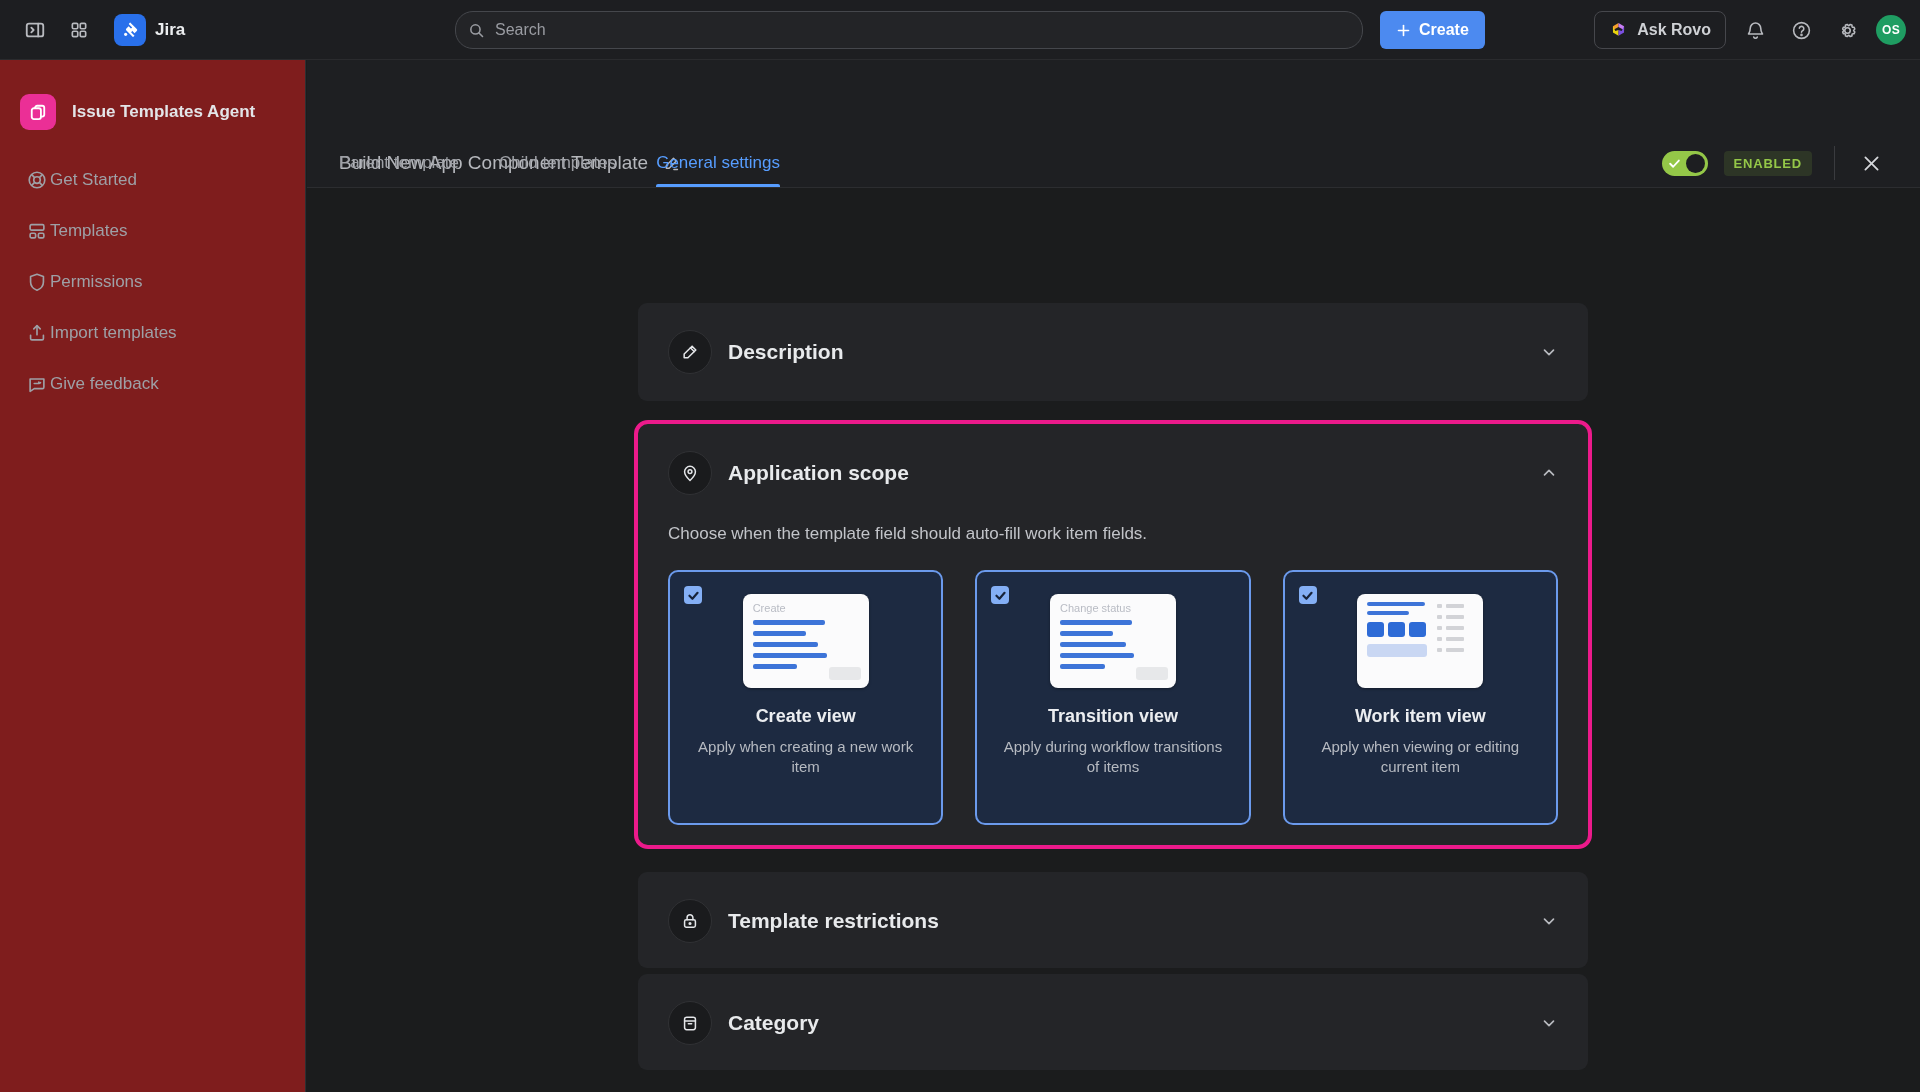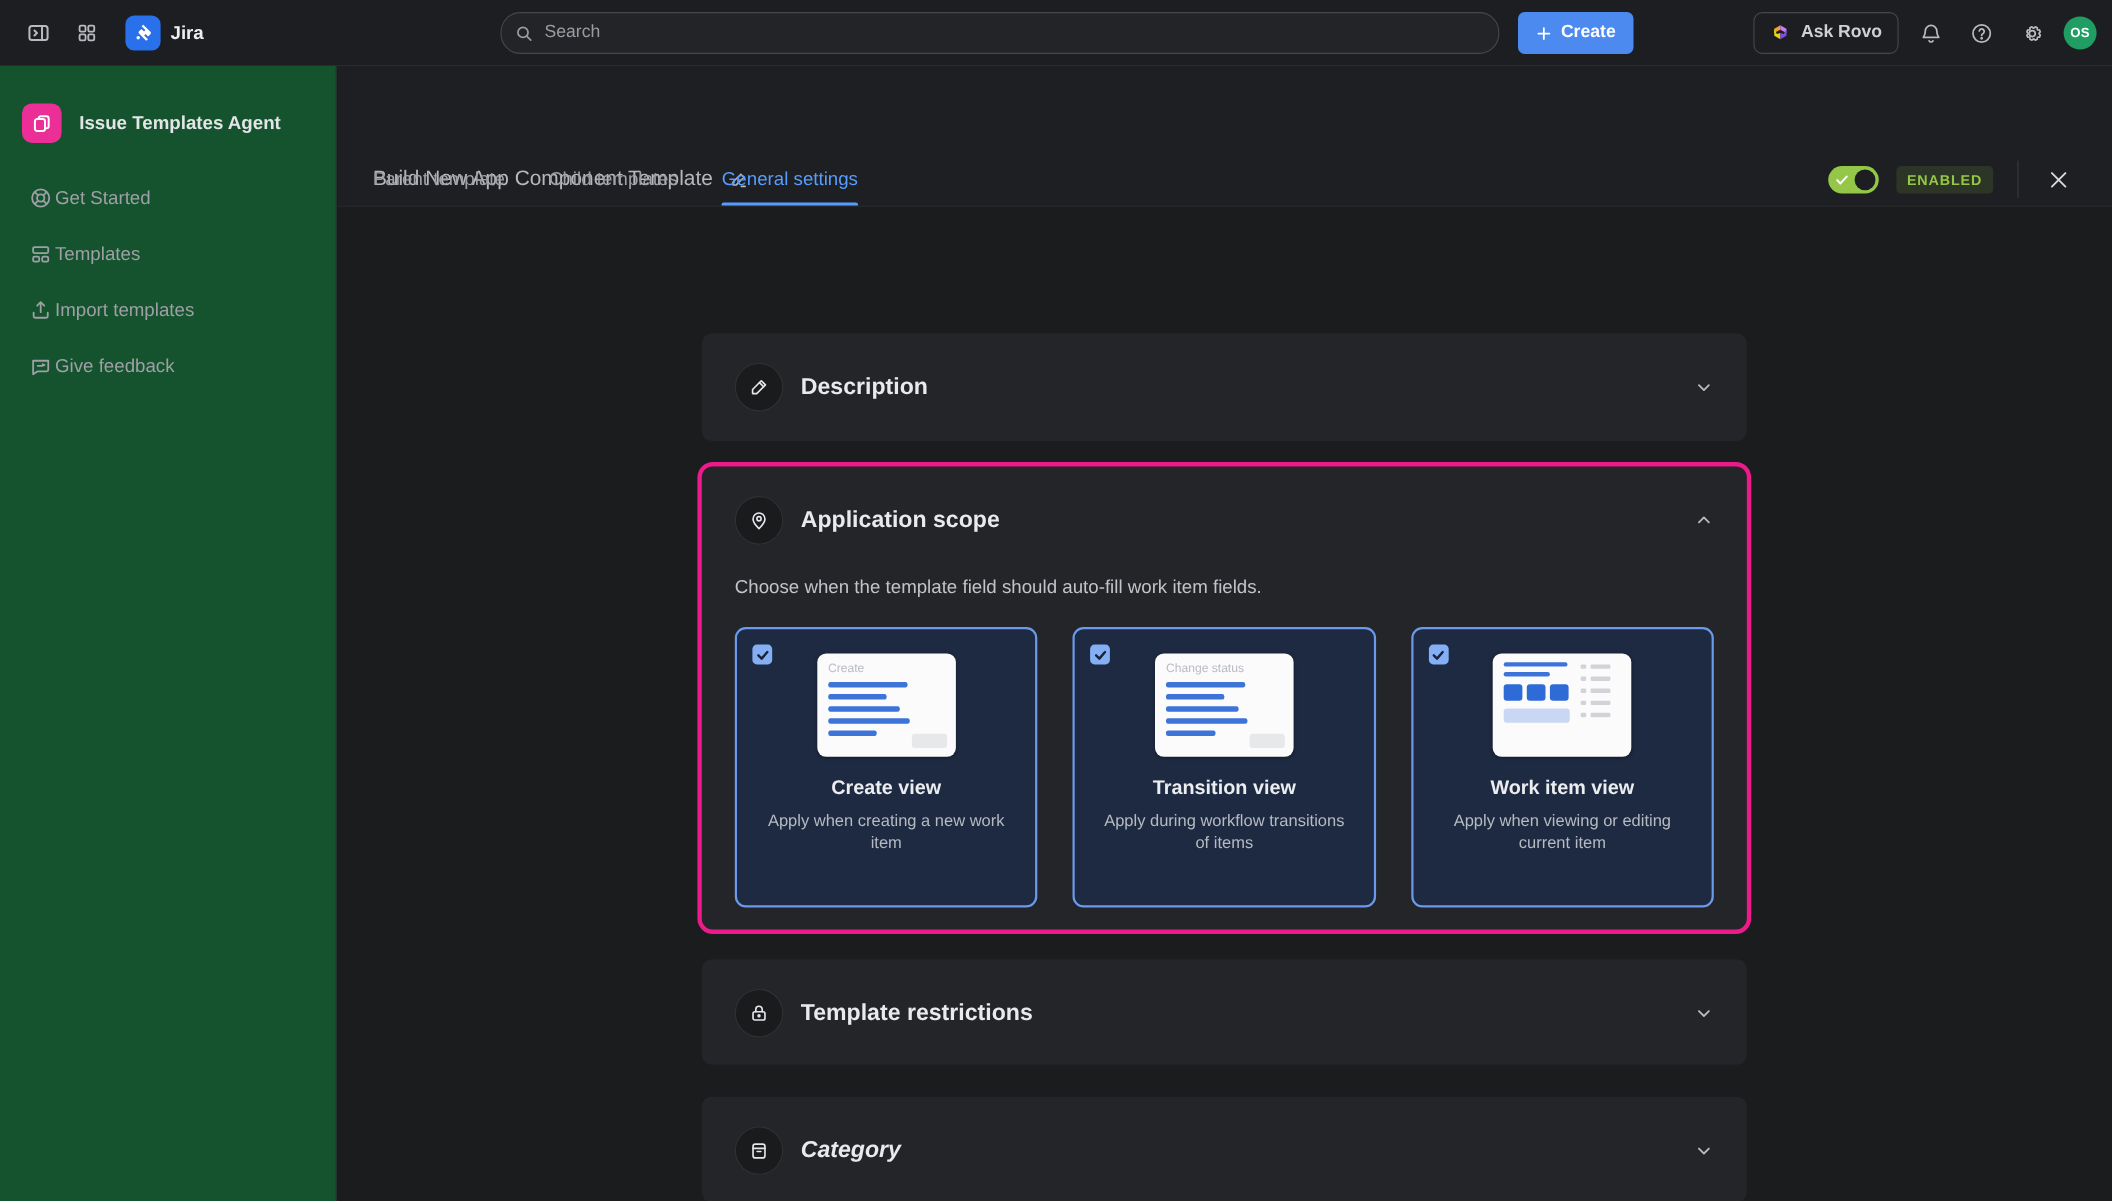--- a/index.html
+++ b/index.html
@@ -55,21 +55,21 @@
   }
   .avatar {
     width:30px; height:30px; border-radius:50%; background:#1f9d62; cursor:pointer;
     display:flex; align-items:center; justify-content:center;
     color:#ffffff; font-size:12px; font-weight:bold; letter-spacing:.3px;
   }
 
   
   .sidebar {
     position:absolute; top:60px; left:0; width:306px; height:1032px;
-    background:#14532d; border-right:1px solid #2e2f32; padding:28px 0 0 0;
+    background:#7f1d1d; border-right:1px solid #2e2f32; padding:28px 0 0 0;
   }
   .sb-title {
     display:flex; align-items:center; gap:16px; padding:6px 18px 6px 20px; cursor:pointer;
   }
   .sb-app-tile {
     width:36px; height:36px; border-radius:9px; background:#EB2F96;
     display:flex; align-items:center; justify-content:center;
   }
   .sb-title-text { font-size:17px; font-weight:bold; color:#e3e5e8; }
   .sb-nav { margin-top:18px; display:flex; flex-direction:column; }
@@ -130,21 +130,21 @@
   }
   .sec-title { font-size:21px; font-weight:bold; color:#e8eaec; flex:1; }
   .chev { color:#b9bbc0; }
 
   #sec-description { top:115px; height:98px; }
   #sec-scope {
     top:236px; height:421px;
     outline:4px solid #EC1A8B; outline-offset:0; border-radius:10px;
   }
   #sec-restrictions { top:684px; height:96px; }
-  #sec-category { top:809px; height:96px;font-style:italic; }
+  #sec-category { top:786px; height:96px; }
 
   .scope-sub { padding:0 30px; font-size:17px; color:#c2c4c9; margin-top:2px; }
   .scope-cards { display:flex; gap:32px; padding:26px 30px 0 30px; }
 
   .opt-card {
     width:276px; height:255px; background:#1d2a41; border:2px solid #6B9AEC; border-radius:10px;
     position:relative; cursor:pointer; text-align:center;
   }
   .opt-check {
     position:absolute; left:14px; top:14px; width:18px; height:18px; border-radius:4px;
@@ -298,20 +298,28 @@
     </div>
     <div class="sb-item">
       <span class="sb-ic">
         <svg width="22" height="22" viewBox="0 0 24 24" fill="none" stroke="currentColor" stroke-width="1.8">
           <rect x="4.5" y="5" width="15" height="6" rx="1.5"></rect>
           <rect x="4.5" y="14.5" width="6" height="5" rx="1.5"></rect>
           <rect x="13.5" y="14.5" width="6" height="5" rx="1.5"></rect>
         </svg>
       </span>
       <span>Templates</span>
+    </div>
+    <div class="sb-item">
+      <span class="sb-ic">
+        <svg width="22" height="22" viewBox="0 0 24 24" fill="none" stroke="currentColor" stroke-width="1.8" stroke-linejoin="round">
+          <path d="M12 3.5 19 6v6c0 4.5-3 7.5-7 9-4-1.5-7-4.5-7-9V6z"></path>
+        </svg>
+      </span>
+      <span>Permissions</span>
     </div>
     <div class="sb-item">
       <span class="sb-ic">
         <svg width="22" height="22" viewBox="0 0 24 24" fill="none" stroke="currentColor" stroke-width="1.8" stroke-linecap="round" stroke-linejoin="round">
           <path d="M12 14V4.5"></path>
             <path d="M8.5 7.5 12 4l3.5 3.5"></path>
             <path d="M5 14.5V18a1.5 1.5 0 0 0 1.5 1.5h11A1.5 1.5 0 0 0 19 18v-3.5"></path>
         </svg>
       </span>
       <span>Import templates</span>

